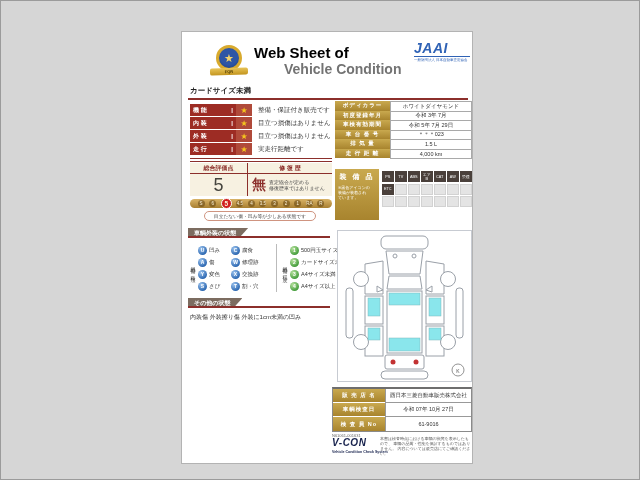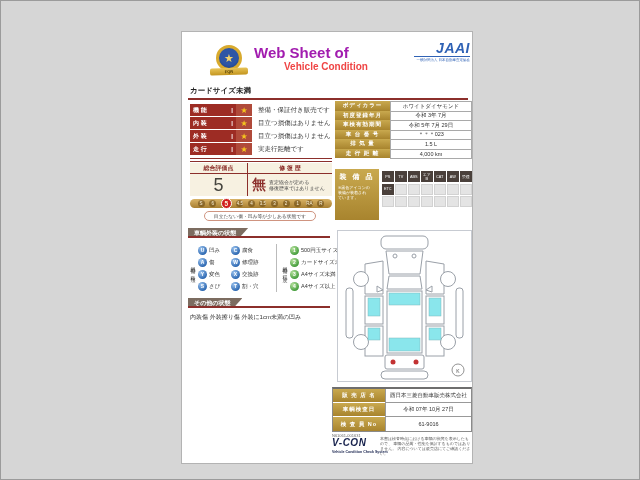--- a/index.html
+++ b/index.html
@@ -9,23 +9,23 @@
   .sheet{position:absolute;left:180px;top:30px;width:292px;height:433px;background:#fff;
     border:1px solid #b3b3b3;box-sizing:border-box;}
 
   
   .emblem{left:34px;top:13px;width:26px;height:26px;border-radius:50%;
     background:radial-gradient(circle at 50% 40%,#2e56a5 55%,#1b3a79 100%);
     border:3px solid #d8aa2e;box-sizing:border-box;display:flex;align-items:center;justify-content:center;
     color:#f3d36b;font-size:11px;}
   .embanner{left:28px;top:36px;width:38px;height:7px;background:linear-gradient(180deg,#e8c457,#c3951f);
     color:#4f3a00;font-size:4px;font-weight:bold;text-align:center;line-height:7px;border-radius:2px;transform:rotate(-2deg);}
-  .t1{left:72px;top:12px;font-size:15px;font-weight:bold;color:#a21caf;white-space:nowrap;}
-  .t2{left:102px;top:29px;font-size:10px;font-weight:bold;color:#ef4444;white-space:nowrap;}
-  .jaai{left:232px;top:9px;width:56px;text-align:right;}
+  .t1{left:72px;top:12px;font-size:15px;font-weight:bold;color:#000000;white-space:nowrap;}
+  .t2{left:102px;top:29px;font-size:14px;font-weight:bold;color:#737373;white-space:nowrap;}
+  .jaai{left:232px;top:9px;width:56px;text-align:left;}
   .jaai-word{font-size:14px;font-style:italic;font-weight:900;color:#2f62b5;letter-spacing:0.5px;line-height:14px;}
   .jaai-sub{font-size:3.5px;color:#2f62b5;border-top:1px solid #2f62b5;margin-top:1px;padding-top:1px;white-space:nowrap;}
   .vname{left:8px;top:54px;font-size:7.5px;font-weight:bold;color:#222;}
   .hline{left:6px;top:66px;width:280px;border-top:2px solid #8c2f2b;}
 
   
   .rrow{position:absolute;left:8px;height:12px;display:flex;width:142px;}
   .rlabel{width:46px;background:#9d2c24;color:#fff;font-size:6px;font-weight:bold;
     display:flex;align-items:center;justify-content:space-between;padding:0 3px;box-sizing:border-box;}
   .rstar{width:16px;background:#b04a3a;color:#f5c51e;font-size:8px;display:flex;align-items:center;justify-content:center;}

